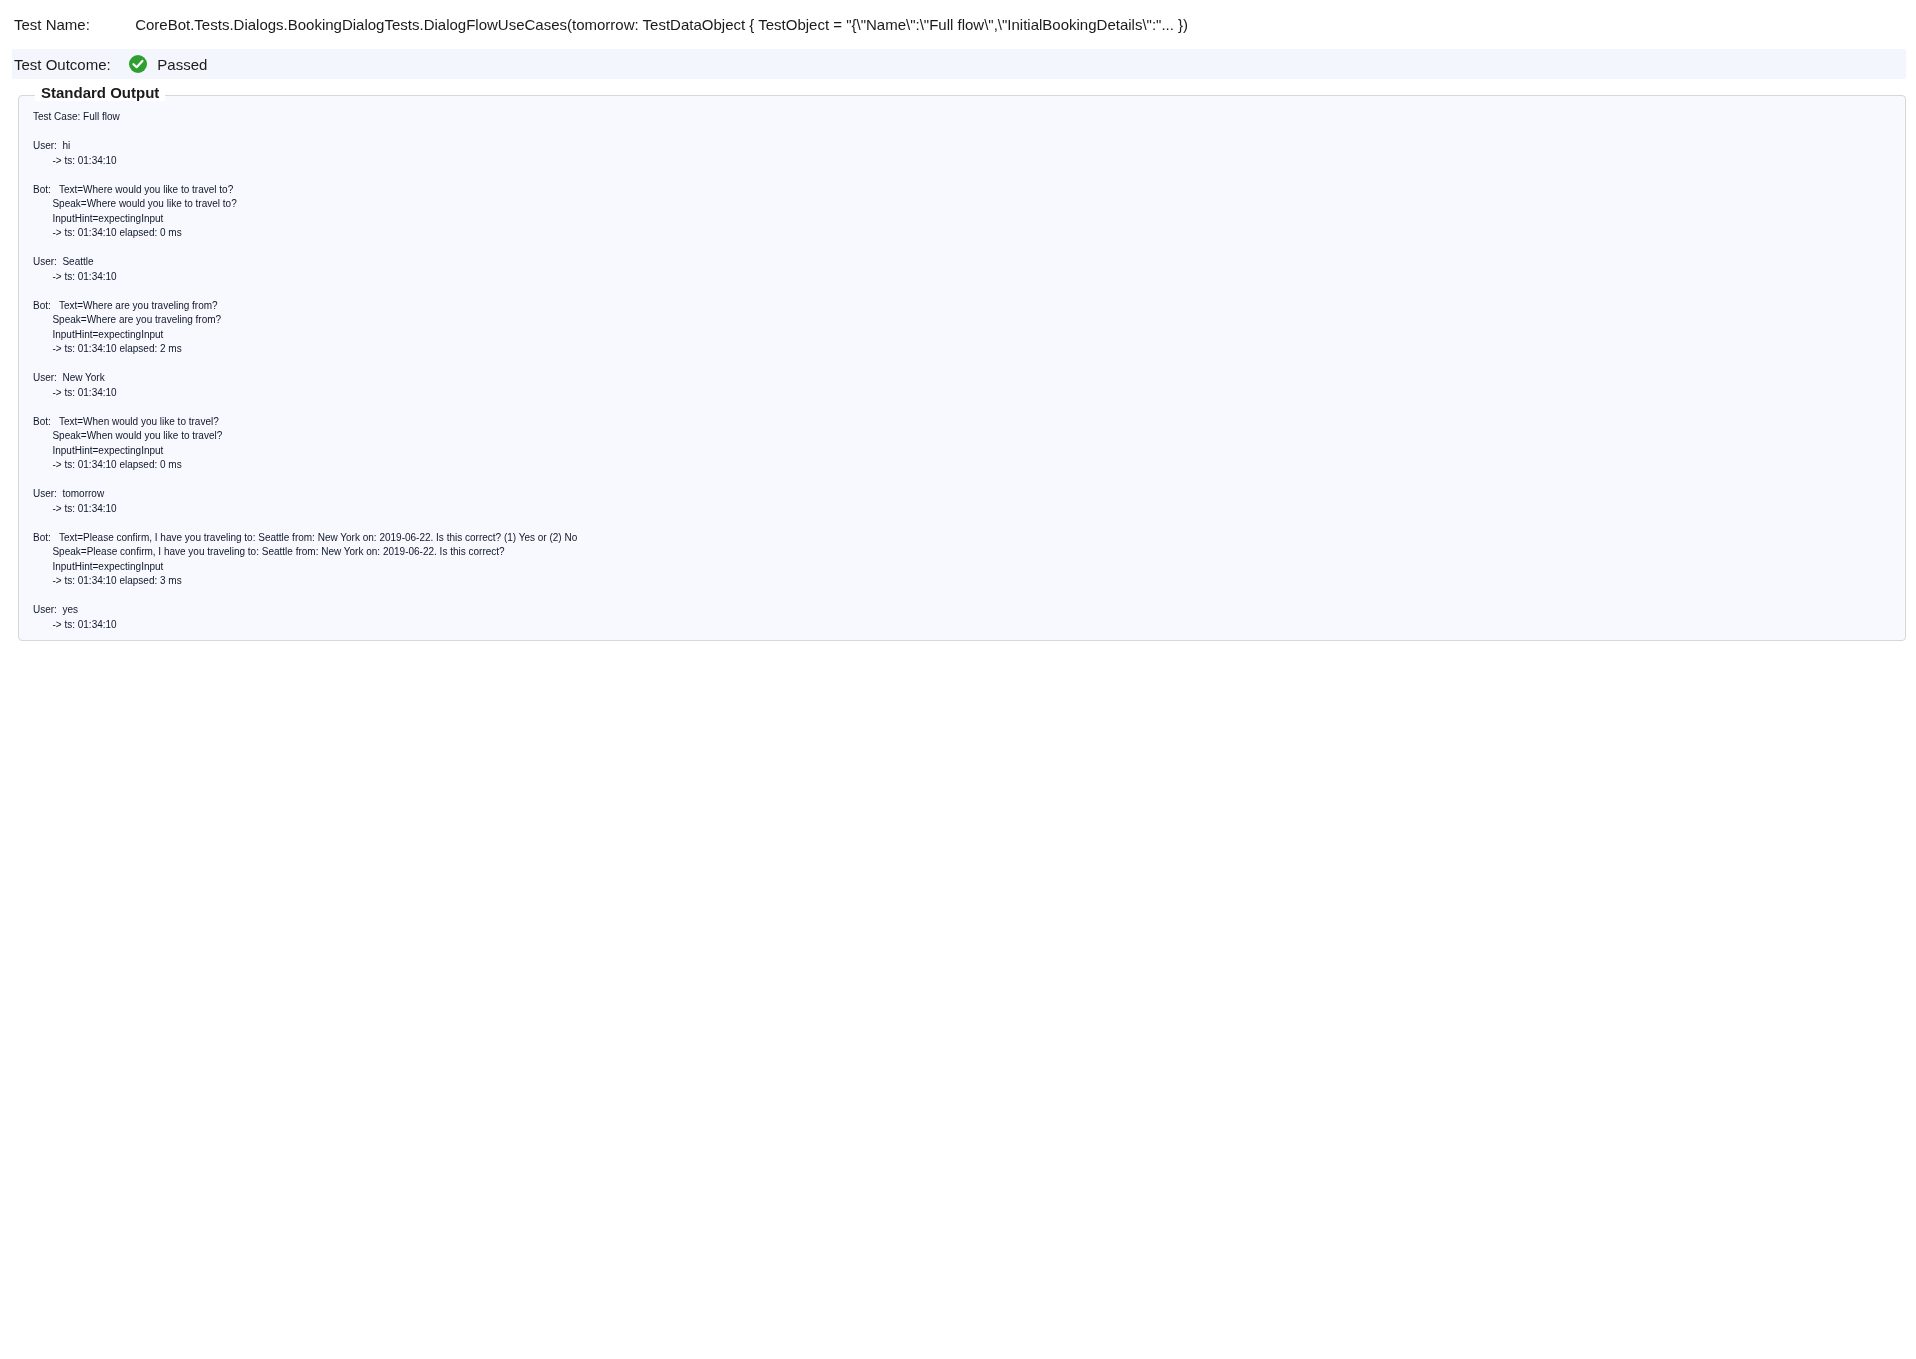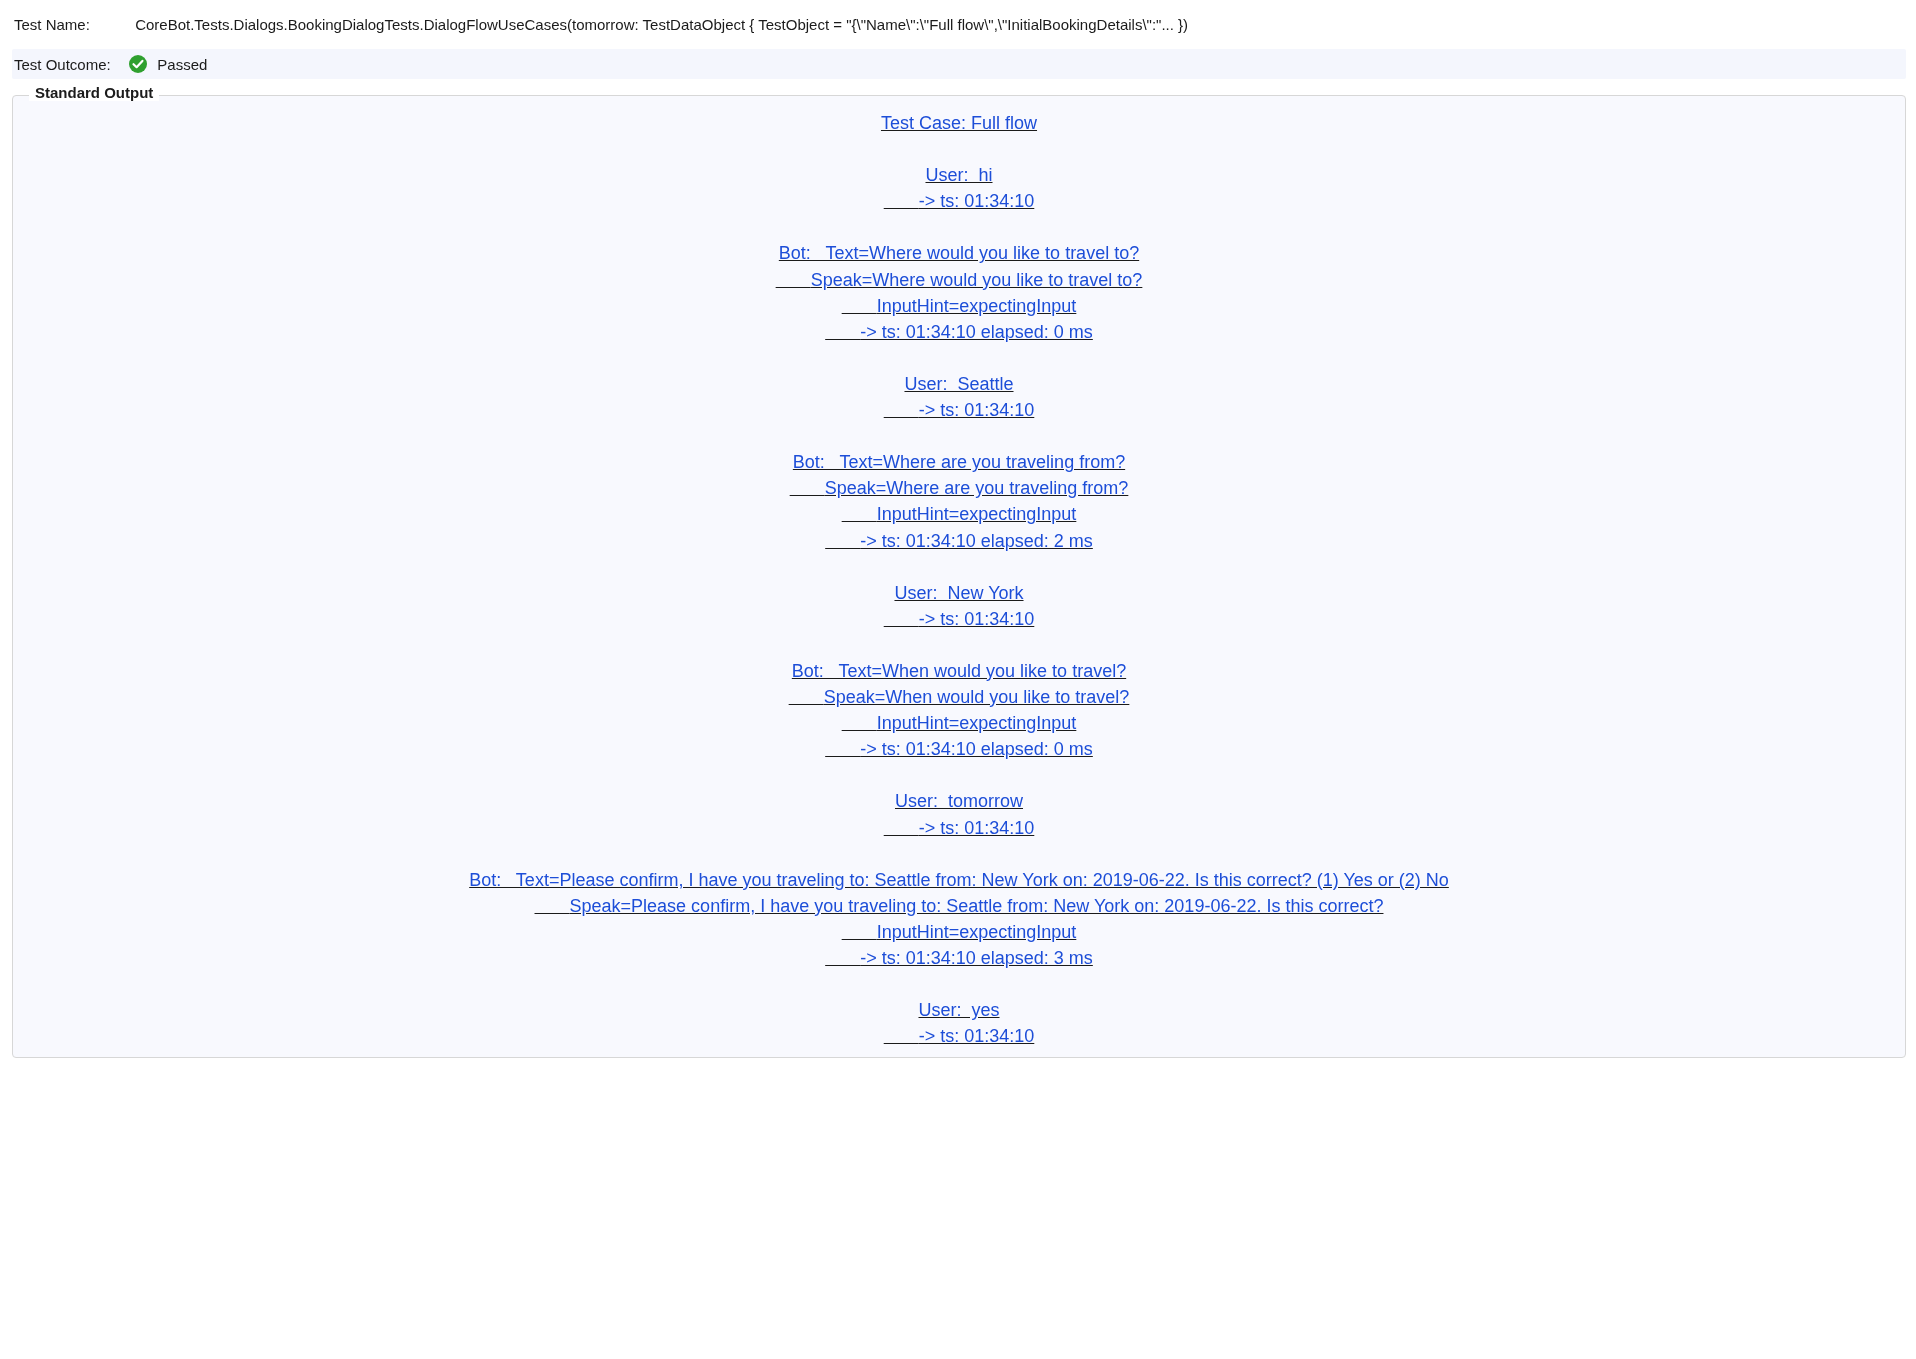--- a/index.html
+++ b/index.html
@@ -34,45 +34,44 @@
       width: 18px;
       height: 18px;
       vertical-align: -3px;
       margin-right: 6px;
       margin-left: 6px;
     }
     .pass-icon svg { display: block; }
 
     .output-group {
       margin-top: 16px;
-      text-decoration: underline;
+      margin-left: 6px;
     }
     .fieldset-wrap {
       border: 1px solid #d7d7d7;
       border-radius: 4px;
       position: relative;
       padding: 14px 14px 8px 14px;
       background: #f8f9fe;
     }
     .legend {
       position: absolute;
       top: -12px;
       left: 16px;
       background: #fff;
       padding: 0 6px;
       font-weight: 600;
       font-size: 15px;
     }
     pre.output {
       font-family: "Segoe UI", Tahoma, Arial, sans-serif;
-      font-size: 18px;
+      font-size: 10px;
       white-space: pre-wrap;
       line-height: 1.45;
-      color: #1d4ed8;
-      text-align: center;
+      color: #0f172a;
     }
   </style>
 </head>
 <body>
 
 <div class="meta-row">
   <span class="meta-label">Test Name:</span>
   <span class="meta-value">CoreBot.Tests.Dialogs.BookingDialogTests.DialogFlowUseCases(tomorrow: TestDataObject { TestObject = "{\"Name\":\"Full flow\",\"InitialBookingDetails\":"... })</span>
 </div>
 

